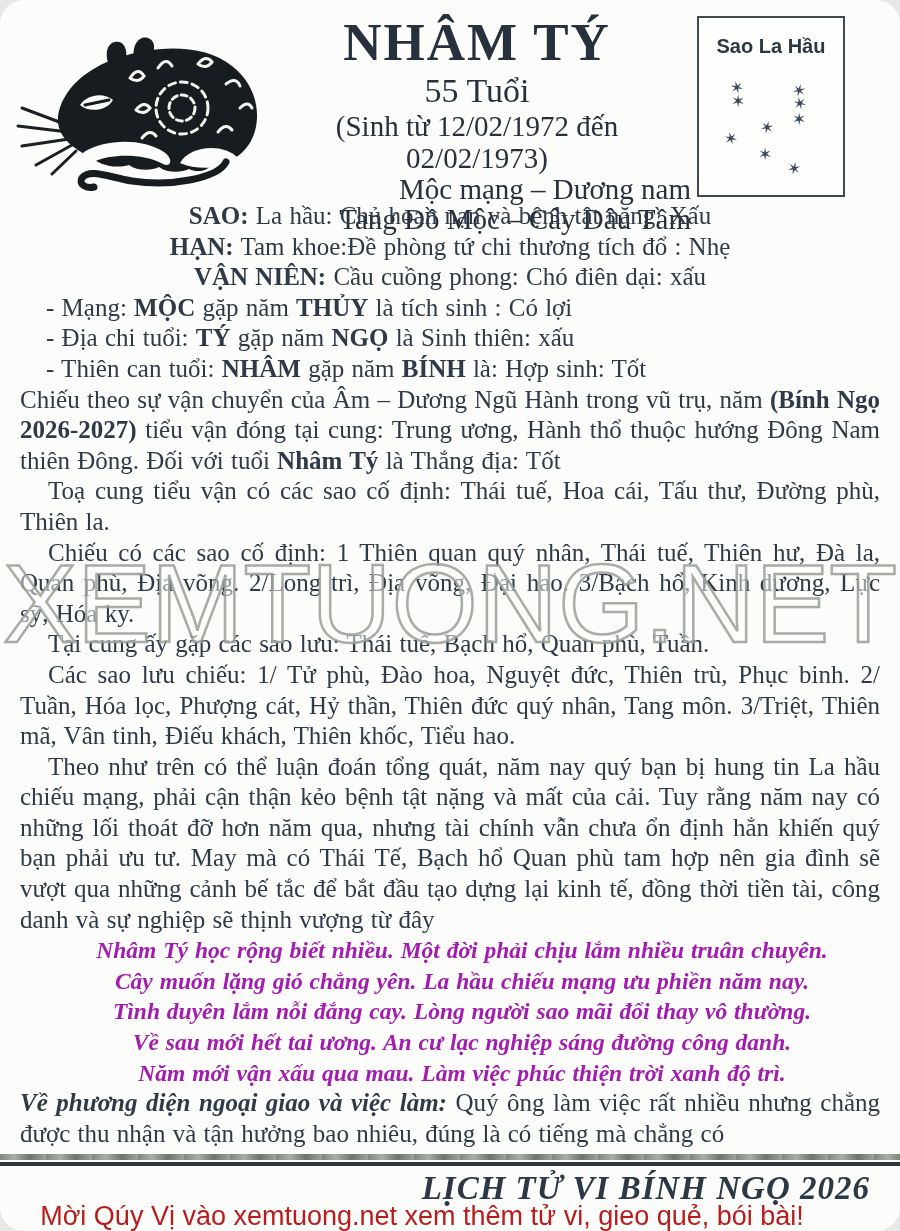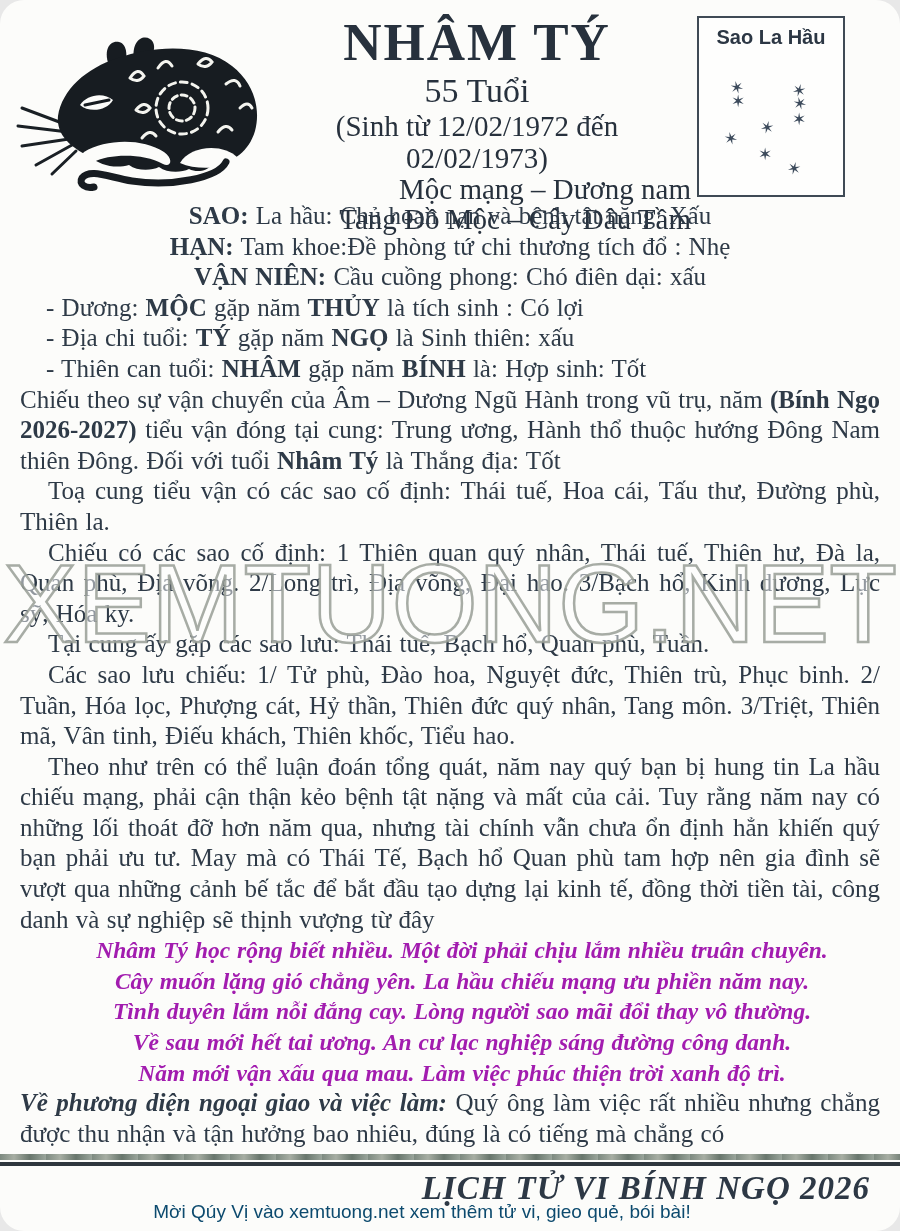--- a/index.html
+++ b/index.html
@@ -13,21 +13,21 @@
   .title-block { position:absolute; left:263px; top:12px; width:428px; text-align:center; color:#27313d; }
   .main-title { margin:0; font-size:53px; line-height:60px; font-weight:bold; letter-spacing:2px; }
   .age-line   { font-size:34px; line-height:38px; }
   .birth-line { font-size:29px; line-height:32px; }
   .menh-line  { font-size:29px; line-height:30px;text-align:right; }
   .star-box {
     position:absolute; left:697px; top:16px; width:144px; height:177px;
     border:2px solid #3f4a55; background:#fefefd;
   }
   .star-box-title {
-    margin-top:8px; text-align:center; color:#2c3744;
+    margin-top:17px; text-align:center; color:#2c3744;
     font-family:"Liberation Sans", sans-serif; font-weight:bold; font-size:20px;
   }
   .star {
     position:absolute; font-size:17px; color:#3d4b5c; line-height:1;
     transform:translate(-50%,-50%) rotate(-12deg);
   }
   
   .doc-body {
     position:absolute; left:20px; top:201px; width:860px;
     font-size:25px; line-height:30.6px; word-spacing:1px;
@@ -57,21 +57,21 @@
     background:repeating-linear-gradient(90deg,#7d8a80 0,#a7aea3 14px,#68766c 30px,#9aa59b 46px);
   }
   .rule-solid { position:absolute; left:0; top:1162px; width:900px; height:4px; background:#2f373e; }
   .calendar-title {
     position:absolute; right:30px; top:1170px;
     font-weight:bold; font-style:italic; font-size:33px; color:#2d3845;
     letter-spacing:1px;
   }
   .promo {
     position:absolute; left:0; top:1201px; width:844px; text-align:center;
-    font-family:"Liberation Sans", sans-serif; font-size:19px; color:#0c4a6e;
+    font-family:"Liberation Sans", sans-serif; font-size:27px; color:#b91c1c;
   }
 </style>
 </head>
 <body>
 
 <div class="page">
 
   <div class="rat-wrap">
     <svg viewBox="0 0 258 186" width="258" height="186">
       <g fill="none" stroke="#1a2025" stroke-width="3" stroke-linecap="round">
@@ -124,21 +124,21 @@
         <span class="star" style="left: 32px; top: 121px; transform: translate(-50%, -50%) rotate(-14deg);">✶</span>
         <span class="star" style="left: 66px; top: 136px; transform: translate(-50%, -50%) rotate(0deg);">✶</span>
         <span class="star" style="left: 95px; top: 151px; transform: translate(-50%, -50%) rotate(14deg);">✶</span>
       </div>
   </div>
 
   <div class="doc-body">
       <p class="para info"><span class="bold">SAO:</span><span> La hầu: Chủ hoạn nạn và bệnh tật nặng: Xấu</span></p>
       <p class="para info"><span class="bold">HẠN:</span><span> Tam khoe:Đề phòng tứ chi thương tích đổ : Nhẹ</span></p>
       <p class="para info"><span class="bold">VẬN NIÊN:</span><span> Cầu cuồng phong: Chó điên dại: xấu</span></p>
-      <p class="para dash"><span>- Dương: </span><span class="bold">MỘC</span><span> gặp năm </span><span class="bold">THỦY</span><span> là tích sinh : Có lợi</span></p>
+      <p class="para dash"><span>- Mạng: </span><span class="bold">MỘC</span><span> gặp năm </span><span class="bold">THỦY</span><span> là tích sinh : Có lợi</span></p>
       <p class="para dash"><span>- Địa chi tuổi: </span><span class="bold">TÝ</span><span> gặp năm </span><span class="bold">NGỌ</span><span> là Sinh thiên: xấu</span></p>
       <p class="para dash"><span>- Thiên can tuổi: </span><span class="bold">NHÂM</span><span> gặp năm </span><span class="bold">BÍNH</span><span> là: Hợp sinh: Tốt</span></p>
       <p class="para"><span>Chiếu theo sự vận chuyển của Âm – Dương Ngũ Hành trong vũ trụ, năm </span><span class="bold">(Bính Ngọ 2026-2027)</span><span> tiểu vận đóng tại cung: Trung ương, Hành thổ thuộc hướng Đông Nam thiên Đông. Đối với tuổi </span><span class="bold">Nhâm Tý</span><span> là Thắng địa: Tốt</span></p>
       <p class="para indent"><span>Toạ cung tiểu vận có các sao cố định: Thái tuế, Hoa cái, Tấu thư, Đường phù, Thiên la.</span></p>
       <p class="para indent"><span>Chiếu có các sao cố định: 1 Thiên quan quý nhân, Thái tuế, Thiên hư, Đà la, Quan phù, Địa võng. 2/Long trì, Địa võng, Đại hao. 3/Bạch hổ, Kinh dương, Lực sỹ, Hóa ky.</span></p>
       <p class="para indent"><span>Tại cung ấy gặp các sao lưu: Thái tuế, Bạch hổ, Quan phù, Tuần.</span></p>
       <p class="para indent"><span>Các sao lưu chiếu: 1/ Tử phù, Đào hoa, Nguyệt đức, Thiên trù, Phục binh. 2/ Tuần, Hóa lọc, Phượng cát, Hỷ thần, Thiên đức quý nhân, Tang môn. 3/Triệt, Thiên mã, Vân tinh, Điếu khách, Thiên khốc, Tiểu hao.</span></p>
       <p class="para indent"><span>Theo như trên có thể luận đoán tổng quát, năm nay quý bạn bị hung tin La hầu chiếu mạng, phải cận thận kẻo bệnh tật nặng và mất của cải. Tuy rằng năm nay có những lối thoát đỡ hơn năm qua, nhưng tài chính vẫn chưa ổn định hẳn khiến quý bạn phải ưu tư. May mà có Thái Tế, Bạch hổ Quan phù tam hợp nên gia đình sẽ vượt qua những cảnh bế tắc để bắt đầu tạo dựng lại kinh tế, đồng thời tiền tài, công danh và sự nghiệp sẽ thịnh vượng từ đây</span></p>
       <p class="para poem"><span>Nhâm Tý học rộng biết nhiều. Một đời phải chịu lắm nhiều truân chuyên.</span></p>
       <p class="para poem"><span>Cây muốn lặng gió chẳng yên. La hầu chiếu mạng ưu phiền năm nay.</span></p>

